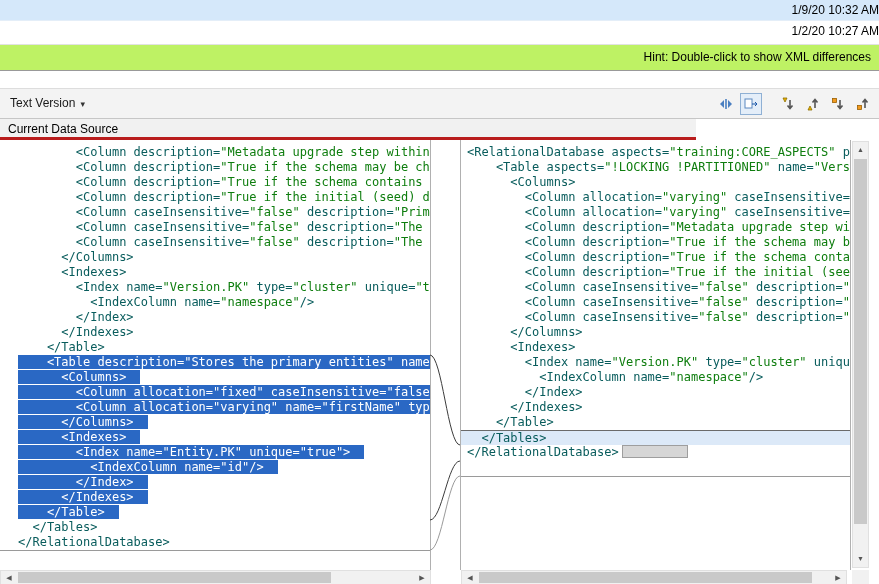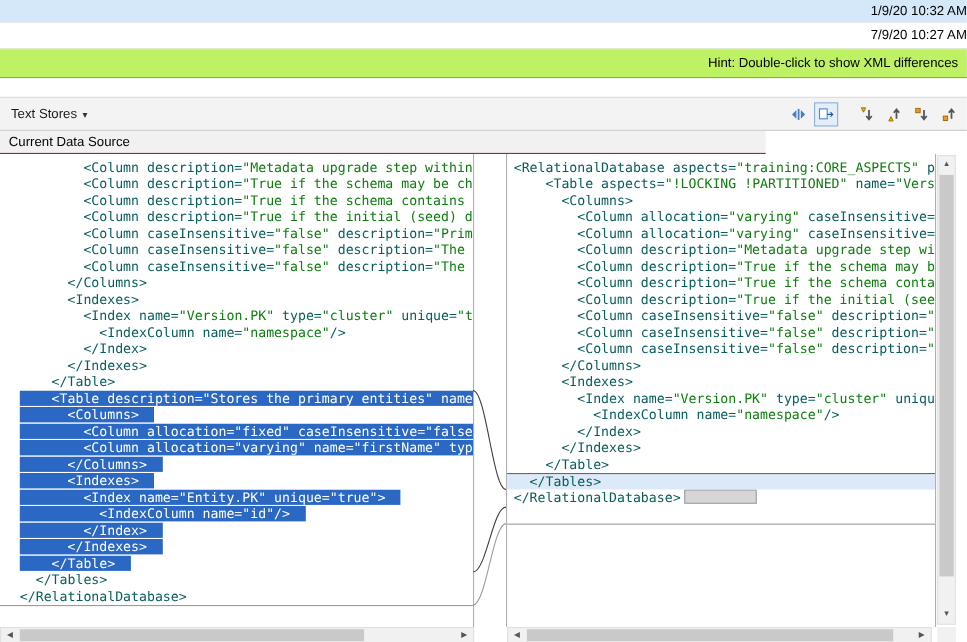--- a/index.html
+++ b/index.html
@@ -30,21 +30,21 @@
   .mode-select{position:absolute;left:10px;top:0;height:29px;line-height:29px;cursor:default;color:#1a1a1a;}
   .mode-select .caret{font-size:9px;color:#333;margin-left:5px;}
   .toolbar-icons{position:absolute;right:6px;top:3px;height:24px;display:flex;align-items:center;gap:3px;}
   .tb-btn{width:22px;height:22px;display:flex;align-items:center;justify-content:center;border:1px solid transparent;}
   .tb-btn.pressed{border:1px solid #8fb0d4;background:#e4eef9;}
   .tb-sep{width:8px;height:1px;}
 
   
   .compare{position:absolute;left:0;top:119px;width:879px;height:465px;background:#fff;}
   .pane-header-band{position:absolute;left:0;top:0;width:696px;height:21px;background:#f1f1f1;
-    border-bottom:1px solid #b91c1c;}
+    border-bottom:3px solid #b91c1c;}
   .pane-title{position:absolute;top:0;height:20px;line-height:20px;color:#000;}
   .pane-title.left{left:8px;}
   .pane-title.right{left:466px;margin-top:42px;}
 
   .pane{position:absolute;top:21px;height:430px;background:#fff;overflow:hidden;}
   .pane.left{left:0;width:431px;border-right:1px solid #b0b0b0;}
   .pane.right{left:460px;width:391px;border-left:1px solid #b0b0b0;border-right:1px solid #b0b0b0;}
   .code{position:absolute;left:0;top:5px;width:100%;}
   .pane.left  .code .code-line{padding-left:18px;}
   .pane.right .code .code-line{padding-left:6px;}
@@ -76,30 +76,30 @@
   .hscroll.right-sb .thumb{left:17px;width:333px;}
   .sb-corner{position:absolute;left:852px;top:451px;width:17px;height:15px;background:#f1f1f1;}
 </style>
 </head>
 <body>
 
 <div class="screen">
 
   <div class="history-list">
       <div class="history-row selected">1/9/20 10:32 AM</div>
-      <div class="history-row">7/9/20 10:27 AM</div>
+      <div class="history-row">1/2/20 10:27 AM</div>
     </div>
 
   <div class="hint-bar">
     <span>Hint: Double-click to show XML differences</span>
   </div>
 
   <div class="toolbar">
     <div class="mode-select">
-      <span>Text Stores</span><span class="caret">▾</span>
+      <span>Text Version</span><span class="caret">▾</span>
     </div>
     <div class="toolbar-icons">
       <div class="tb-btn">
         <svg width="16" height="16">
           <path d="M6 4 L2 8 L6 12 Z" fill="#4a7fc1"></path>
           <rect x="7.2" y="3" width="1.6" height="10" fill="#4a7fc1"></rect>
           <path d="M10 4 L14 8 L10 12 Z" fill="#4a7fc1"></path>
         </svg>
       </div>
       <div class="tb-btn pressed">

